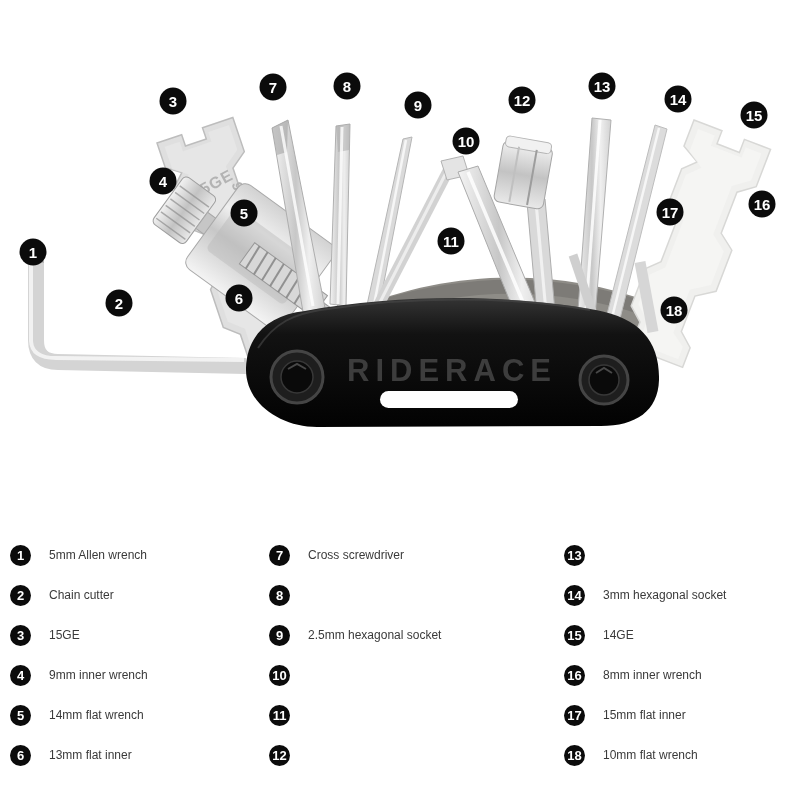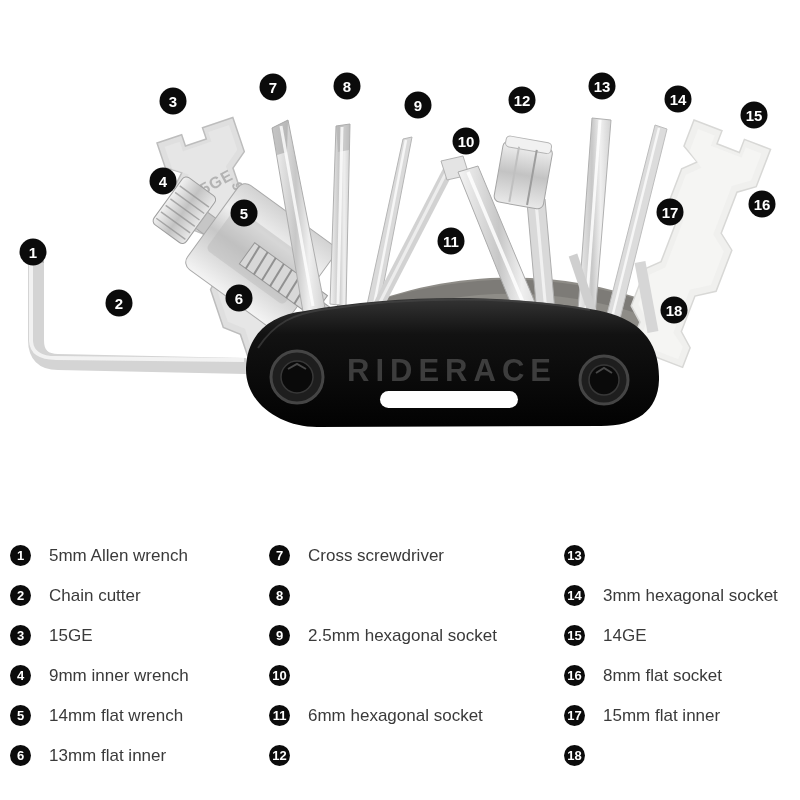--- a/index.html
+++ b/index.html
@@ -22,21 +22,21 @@
   .lcol{position:absolute;top:0;display:flex;flex-direction:column;}
   .lcol1{left:10px;width:250px;}
   .lcol2{left:269px;width:262px;}
   .lcol3{left:564px;width:236px;}
   .lrow{display:flex;align-items:flex-start;min-height:40px;}
   .lbadge{
     flex:0 0 21px;width:21px;height:21px;border-radius:50%;
     background:var(--badge);color:#fff;font-size:13px;font-weight:bold;
     display:flex;align-items:center;justify-content:center;line-height:1;
   }
-  .llabel{margin-left:18px;font-size:17px;line-height:21px;color:var(--legend-text);}
+  .llabel{margin-left:18px;font-size:12px;line-height:21px;color:var(--legend-text);}
   .lcol2 .llabel{max-width:218px;}
 </style>
 </head>
 <body>
 
 <div class="stage">
 
   <div class="photo">
     <svg width="800" height="530" viewBox="0 0 800 530">
       <defs>
@@ -239,44 +239,44 @@
   </div>
         <div class="lrow">
     <span class="lbadge">9</span>
     <span class="llabel">2.5mm hexagonal socket</span>
   </div>
         <div class="lrow">
     <span class="lbadge">10</span>
   </div>
         <div class="lrow">
     <span class="lbadge">11</span>
-    <span class="llabel">6mm hexagonal socket</span>
   </div>
         <div class="lrow">
     <span class="lbadge">12</span>
   </div>
       </div>
       <div class="lcol lcol3">
         <div class="lrow">
     <span class="lbadge">13</span>
   </div>
         <div class="lrow">
     <span class="lbadge">14</span>
     <span class="llabel">3mm hexagonal socket</span>
   </div>
         <div class="lrow">
     <span class="lbadge">15</span>
     <span class="llabel">14GE</span>
   </div>
         <div class="lrow">
     <span class="lbadge">16</span>
-    <span class="llabel">8mm flat socket</span>
+    <span class="llabel">8mm inner wrench</span>
   </div>
         <div class="lrow">
     <span class="lbadge">17</span>
     <span class="llabel">15mm flat inner</span>
   </div>
         <div class="lrow">
     <span class="lbadge">18</span>
+    <span class="llabel">10mm flat wrench</span>
   </div>
       </div>
     </div>
 </div>
 
 </body></html>

